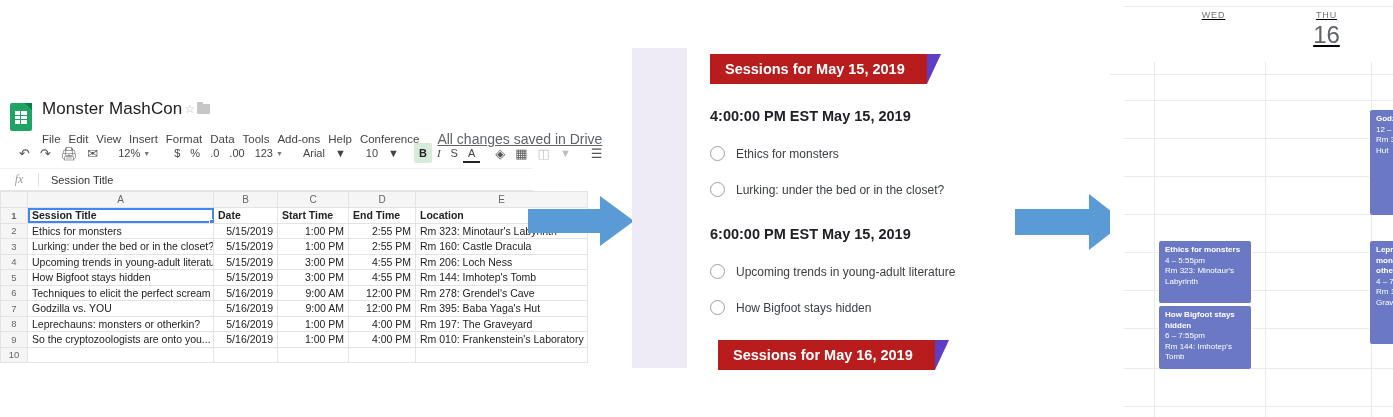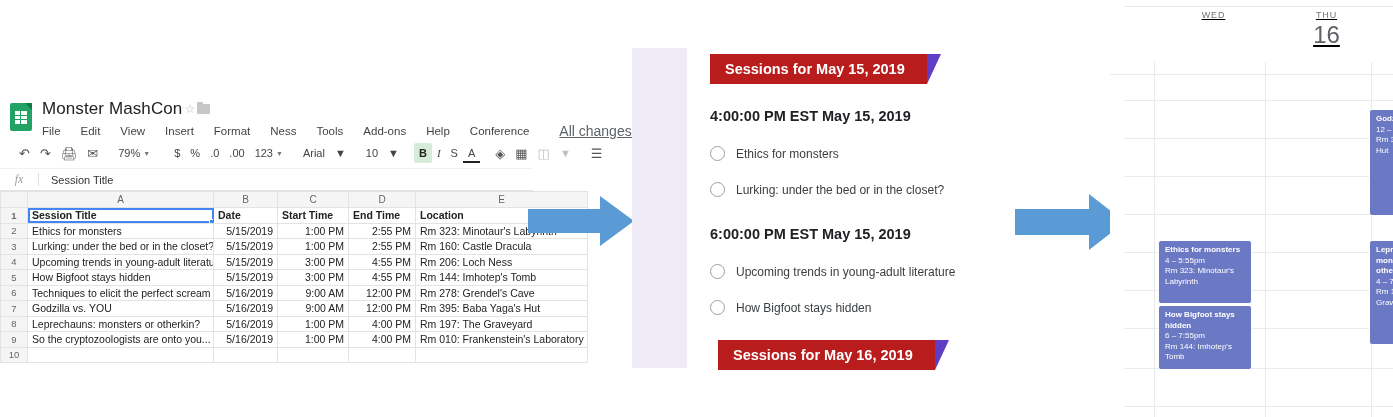--- a/index.html
+++ b/index.html
@@ -36,21 +36,21 @@
 
   .gs-titleblock{display:flex;flex-direction:column;}
   .gs-docname{
     font-size:17px;color:#222;letter-spacing:.1px;line-height:20px;
     display:flex;align-items:center;gap:2px;
   }
   .gs-star,.gs-folder{color:#b8b8b8;font-size:12px;line-height:12px;}
   .gs-folder{display:inline-block;width:13px;height:10px;background:#c7c7c7;border-radius:1px;position:relative;}
   .gs-folder::before{content:"";position:absolute;left:0;top:-2.5px;width:6px;height:3px;background:#c7c7c7;border-radius:1px 1px 0 0;}
 
-  .gs-menu{display:flex;align-items:center;gap:20px;font-size:11.5px;color:#444;margin-top:4px;}
+  .gs-menu{display:flex;align-items:center;gap:8px;font-size:11.5px;color:#444;margin-top:12px;}
   .gs-menu span{white-space:nowrap;}
   .gs-saved{color:#5f6368;text-decoration:underline;margin-left:10px;font-size:14px;}
 
   .gs-toolbar{
     display:flex;align-items:center;gap:0;height:22px;margin-top:5px;
     padding-left:14px;font-size:11px;color:#444;
   }
   .tb{display:flex;align-items:center;justify-content:center;height:20px;padding:0 5px;white-space:nowrap;}
   .tb.sep{width:1px;padding:0;margin:0 5px;height:14px;background:#e0e0e0;}
   .tb .caret{font-size:7px;color:#777;margin-left:3px;}
@@ -155,38 +155,38 @@
           <span>Monster MashCon</span>
           <span class="gs-star">☆</span>
           <span class="gs-folder"></span>
         </div>
         <div class="gs-menu">
           <span>File</span>
           <span>Edit</span>
           <span>View</span>
           <span>Insert</span>
           <span>Format</span>
-          <span>Ness</span>
+          <span>Data</span>
           <span>Tools</span>
           <span>Add-ons</span>
           <span>Help</span>
           <span>Conference</span>
           <span class="gs-saved">All changes saved in Drive</span>
         </div>
       </div>
     </div>
 
     <div class="gs-toolbar">
       <span class="tb icon">↶</span>
       <span class="tb icon">↷</span>
       <span class="tb icon">🖨</span>
       <span class="tb icon">✉</span>
       <span class="tb sep"></span>
       <span class="tb tb-zoom">
-          <span>79%</span>
+          <span>12%</span>
           <span class="caret">▼</span>
         </span>
       <span class="tb sep"></span>
       <span class="tb">$</span>
       <span class="tb">%</span>
       <span class="tb">.0</span>
       <span class="tb">.00</span>
       <span class="tb">
           <span>123</span>
           <span class="caret">▼</span>

